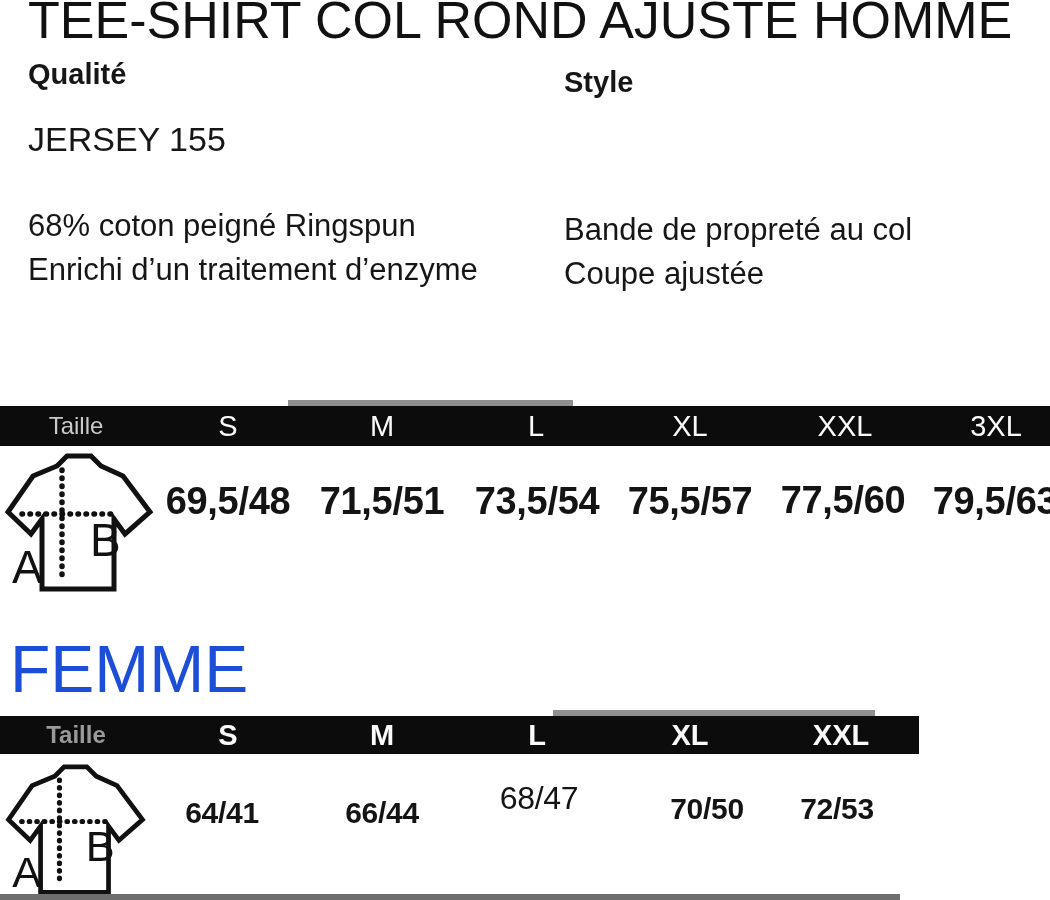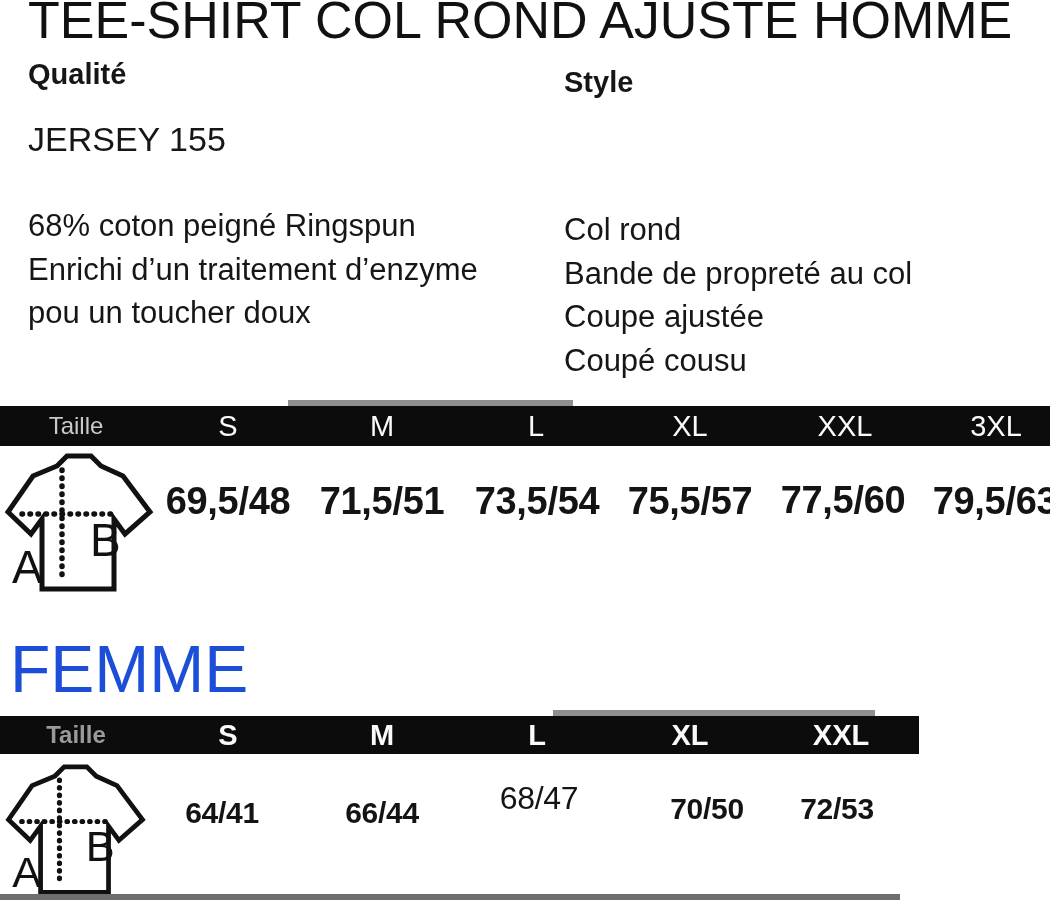--- a/index.html
+++ b/index.html
@@ -42,28 +42,25 @@
 <div class="abs page-title">TEE-SHIRT COL ROND AJUSTÉ HOMME</div>
 
 <div class="abs col-heading" style="left:28px;top:58px;">Qualité</div>
 <div class="abs col-heading" style="left:564px;top:66px;">Style</div>
 
 <div class="abs fabric">JERSEY 155</div>
 
 <div class="abs spec-list" style="left:28px;top:204px;">
   <div>68% coton peigné Ringspun</div>
   <div>Enrichi d’un traitement d’enzyme</div>
-  <div>pou un toucher doux</div>
 </div>
 
 <div class="abs spec-list" style="left:564px;top:208px;">
-  <div>Col rond</div>
   <div>Bande de propreté au col</div>
   <div>Coupe ajustée</div>
-  <div>Coupé cousu</div>
 </div>
 
 <div class="artifact" style="left:288px;top:400px;width:285px;height:7px;background:#8f8f8f;"></div>
 <div class="artifact" style="left:553px;top:710px;width:322px;height:7px;background:#8f8f8f;"></div>
 
 <div class="abs size-bar men" style="top:406px;width:1050px;">
   <span class="cell taille" style="left:76px;">Taille</span>
   <span class="cell" style="left:228px;">S</span>
   <span class="cell" style="left:382px;">M</span>
   <span class="cell" style="left:536px;">L</span>

